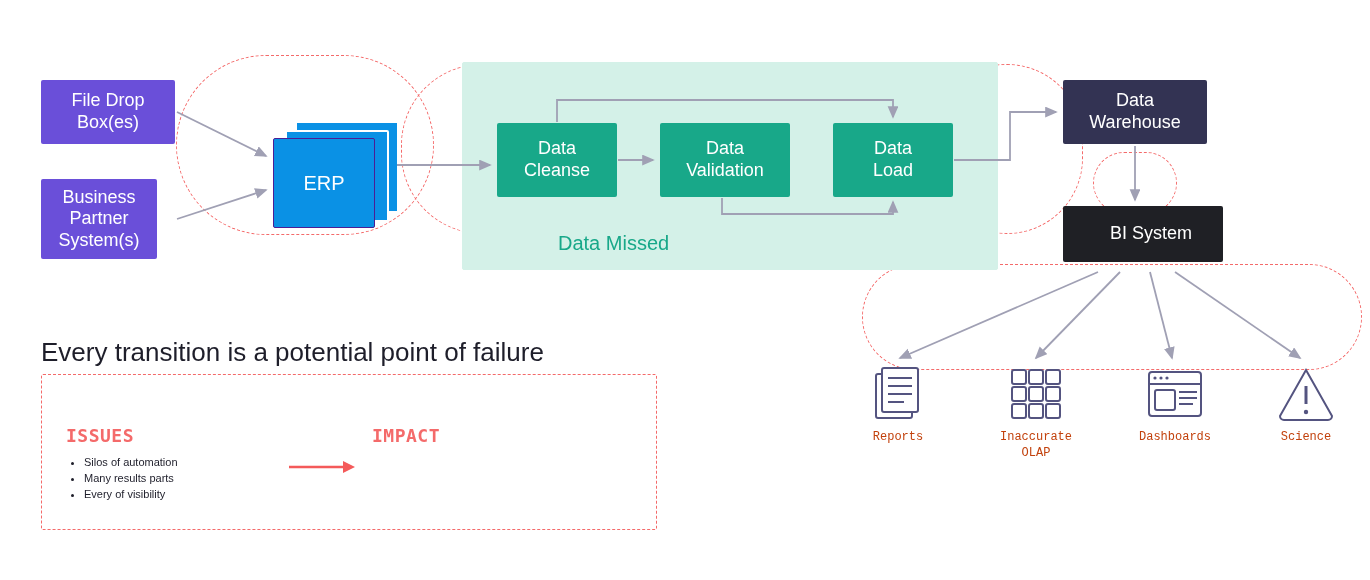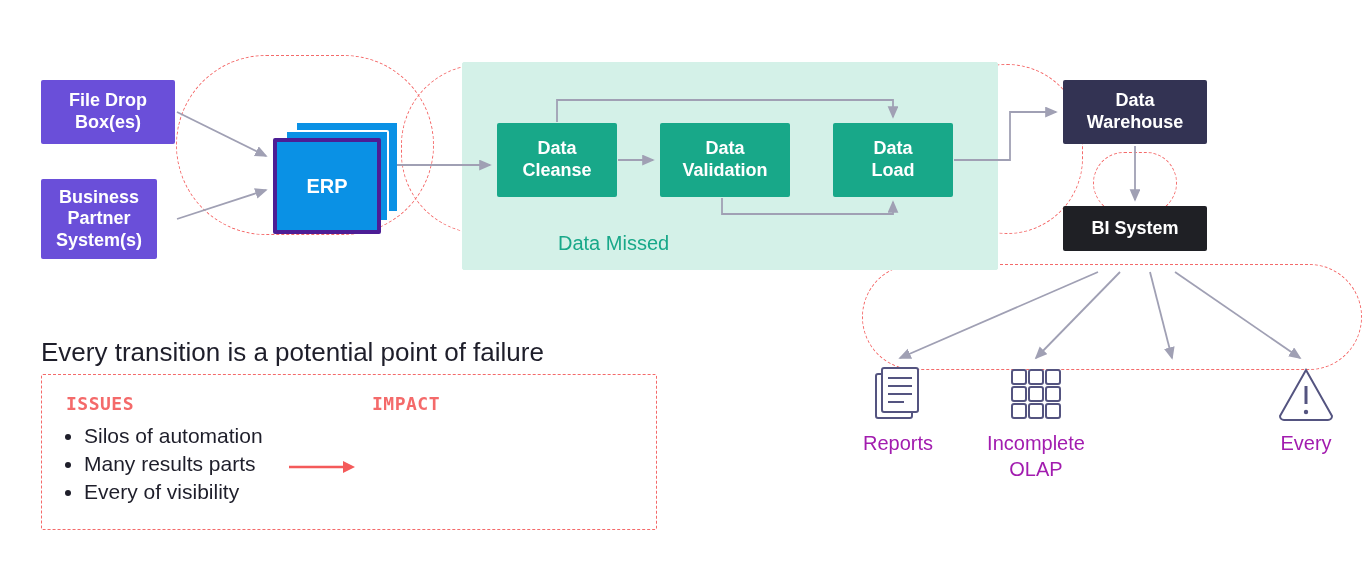--- a/index.html
+++ b/index.html
@@ -15,21 +15,21 @@
     position: relative;
     width: 1370px;
     height: 580px;
   }
   .box {
     position: absolute;
     display: flex;
     align-items: center;
     justify-content: center;
     text-align: center;
-    font-weight: 700;
+    font-weight: 400;
     line-height: 1.2;
     border-radius: 2px;
   }
   .purple { background: #6a4fd9; color: #ffffff; font-size: 18px; }
   .blue   { background: #0a91e5; color: #ffffff; font-size: 20px; }
   .teal   { background: #18a889; color: #ffffff; font-size: 18px; }
   .navy   { background: #333353; color: #ffffff; font-size: 18px; }
   .black  { background: #1f2025; color: #ffffff; font-size: 18px; }
 
   .blue-stack-a { position:absolute; background:#0a91e5; border:2px solid #fff; border-radius:2px; }
@@ -71,36 +71,36 @@
     color: #1e1e2a;
   }
 
   .issues-box {
     position: absolute;
     border: 1px dashed #f46a6a;
     border-radius: 2px;
   }
   .issues-inner { position: absolute; left: 24px; top: 18px; }
   .impact-inner { position: absolute; left: 330px; top: 18px; }
-  .redhdr { color: #f46a6a; font-family: ui-monospace, Menlo, Consolas, monospace; font-size: 18px; font-weight: 600; letter-spacing: 0.5px; }
+  .redhdr { color: #f46a6a; font-family: ui-monospace, Menlo, Consolas, monospace; font-size: 18px; font-weight: 600; letter-spacing: 0.5px; margin-top: 32px; }
   ul.iss {
     margin: 10px 0 0 18px;
     padding: 0;
-    font-size: 21px;
+    font-size: 11px;
     color: #1e1e2a;
     font-weight: 400;
   }
   ul.iss li { margin-bottom: 4px; }
   .red-arrow { position: absolute; }
 
   .output-group { position:absolute; text-align:center; }
   .out-label {
-    font-family: Liberation Sans, sans-serif;
-    font-size: 20px;
-    color: #a21caf;
+    font-family: Liberation Mono, monospace;
+    font-size: 12px;
+    color: #c2410c;
     line-height: 1.3;
     margin-top: 6px;
   }
   .out-svg { stroke:#545480; stroke-width:2; fill:none; }
 </style>
 </head>
 <body>
 
 <div class="canvas">
 
@@ -114,33 +114,33 @@
   <div class="ds-label" style="left:558px; top:232px;">Data Missed</div>
 
   <div class="box purple" style="left:41px; top:80px; width:134px; height:64px; white-space:pre;">File Drop
 Box(es)</div>
   <div class="box purple" style="left:41px; top:179px; width:116px; height:80px; white-space:pre;">Business
 Partner
 System(s)</div>
 
   <div class="blue-stack-a" style="left:295px; top:121px; width:100px; height:88px;"></div>
   <div class="blue-stack-b" style="left:285px; top:130px; width:100px; height:88px;"></div>
-  <div class="box blue" style="left:273px; top:138px; width:100px; height:88px; border:4px solid #4c1d95;">ERP</div>
+  <div class="box blue" style="left:273px; top:138px; width:100px; height:88px; border:1px solid #4c1d95;">ERP</div>
 
   <div class="box teal" style="left:497px; top:123px; width:120px; height:74px; white-space:pre;">Data
 Cleanse</div>
   <div class="box teal" style="left:660px; top:123px; width:130px; height:74px; white-space:pre;">Data
 Validation</div>
   <div class="box teal" style="left:833px; top:123px; width:120px; height:74px; white-space:pre;">Data
 Load</div>
 
   <div class="box navy" style="left:1063px; top:80px; width:144px; height:64px; white-space:pre;">Data
 Warehouse</div>
 
-  <div class="box black" style="left:1063px; top:206px; width:144px; height:45px;">BI System</div>
+  <div class="box black" style="left:1063px; top:206px; width:144px; height:56px;padding-left:16px;">BI System</div>
 
   <div class="output-group" style="left:853px; top:364px; width:90px;">
     <svg width="60" height="60" style="margin:0 auto;display:block;">
       <g class="out-svg">
         <rect x="8" y="10" width="36" height="44" rx="2"></rect>
         <rect x="14" y="4" width="36" height="44" rx="2" fill="#fff"></rect>
         <line x1="20" y1="14" x2="44" y2="14"></line>
         <line x1="20" y1="22" x2="44" y2="22"></line>
         <line x1="20" y1="30" x2="44" y2="30"></line>
         <line x1="20" y1="38" x2="36" y2="38"></line>
@@ -156,34 +156,50 @@
         <rect x="23" y="6" width="14" height="14" rx="2"></rect>
         <rect x="40" y="6" width="14" height="14" rx="2"></rect>
         <rect x="6" y="23" width="14" height="14" rx="2"></rect>
         <rect x="23" y="23" width="14" height="14" rx="2"></rect>
         <rect x="40" y="23" width="14" height="14" rx="2"></rect>
         <rect x="6" y="40" width="14" height="14" rx="2"></rect>
         <rect x="23" y="40" width="14" height="14" rx="2"></rect>
         <rect x="40" y="40" width="14" height="14" rx="2"></rect>
       </g>
     </svg>
-    <div class="out-label" style="white-space:pre;">Incomplete
+    <div class="out-label" style="white-space:pre;">Inaccurate
 OLAP</div>
   </div>
 
+  <div class="output-group" style="left:1123px; top:364px; width:104px;">
+    <svg width="64" height="60" style="margin:0 auto;display:block;">
+      <g class="out-svg">
+        <rect x="6" y="8" width="52" height="44" rx="3"></rect>
+        <line x1="6" y1="20" x2="58" y2="20"></line>
+        <circle cx="12" cy="14" r="1.6" fill="#545480" stroke="none"></circle>
+        <circle cx="18" cy="14" r="1.6" fill="#545480" stroke="none"></circle>
+        <circle cx="24" cy="14" r="1.6" fill="#545480" stroke="none"></circle>
+        <rect x="12" y="26" width="20" height="20" rx="2"></rect>
+        <line x1="36" y1="28" x2="54" y2="28"></line>
+        <line x1="36" y1="34" x2="54" y2="34"></line>
+        <line x1="36" y1="40" x2="50" y2="40"></line>
+      </g>
+    </svg>
+    <div class="out-label">Dashboards</div>
+  </div>
 
   <div class="output-group" style="left:1266px; top:364px; width:80px;">
     <svg width="60" height="60" style="margin:0 auto;display:block;">
       <g class="out-svg">
         <path d="M30 6 L56 52 A4 4 0 0 1 52 56 L8 56 A4 4 0 0 1 4 52 Z"></path>
         <line x1="30" y1="22" x2="30" y2="40" stroke-width="3"></line>
         <circle cx="30" cy="48" r="2.2" fill="#545480" stroke="none"></circle>
       </g>
     </svg>
-    <div class="out-label">Every</div>
+    <div class="out-label">Science</div>
   </div>
 
   <svg class="flow">
     <defs>
       <marker id="ah" markerWidth="8" markerHeight="8" refX="6" refY="3" orient="auto">
         <path d="M0,0 L7,3 L0,6 Z" class="arrow-gray-fill"></path>
       </marker>
     </defs>
 
     <line class="arrow-gray" x1="177" y1="112" x2="266" y2="156" marker-end="url(#ah)"></line>

